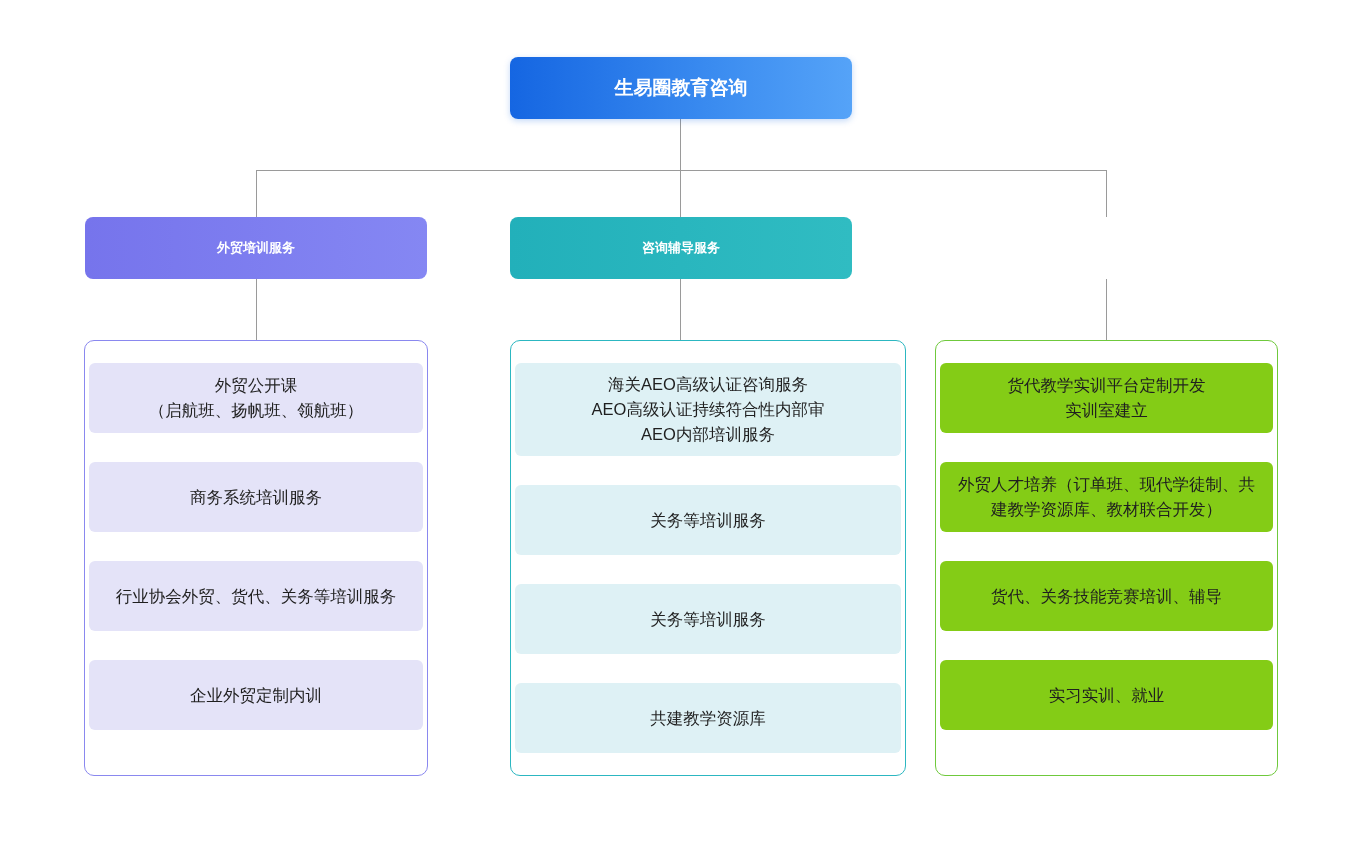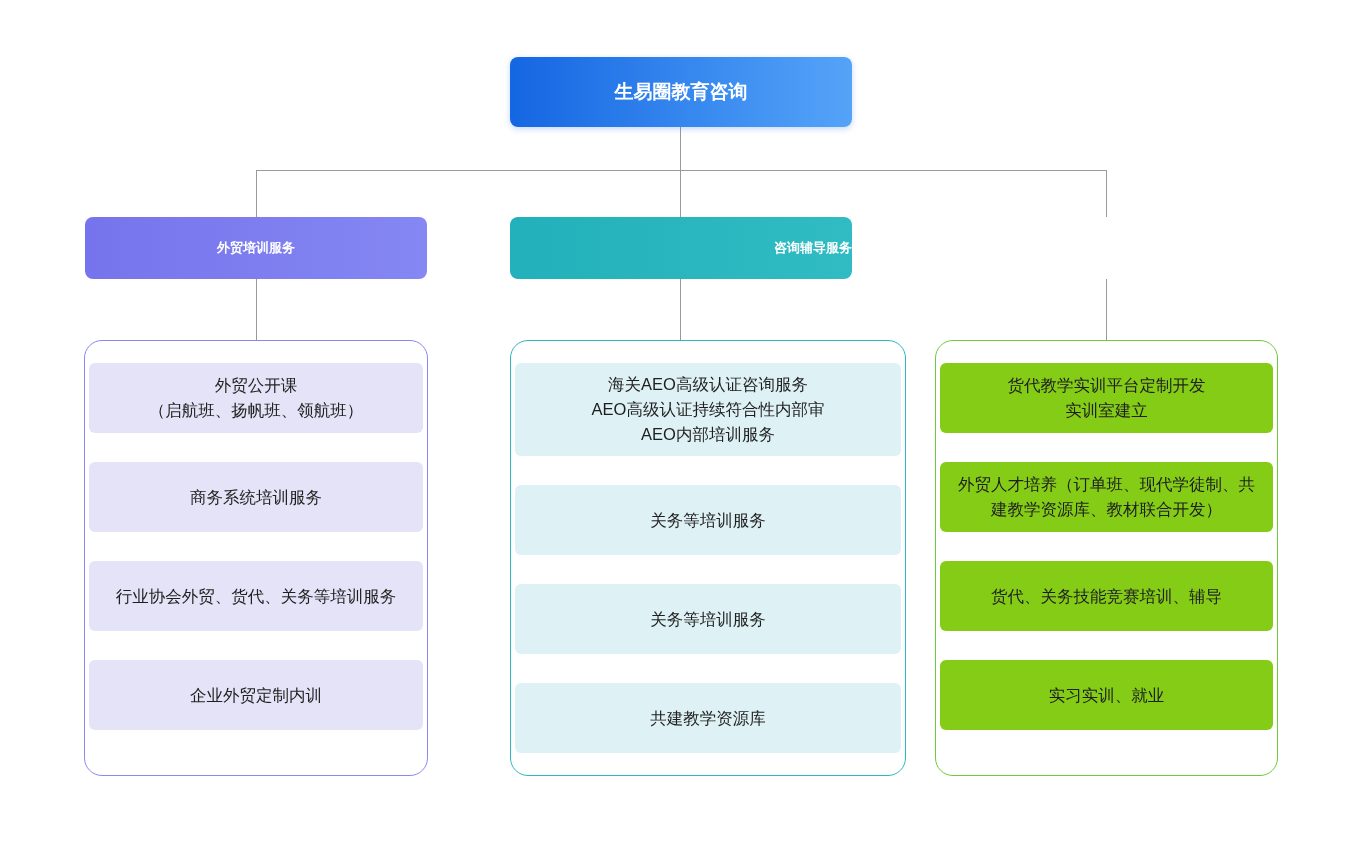--- a/index.html
+++ b/index.html
@@ -11,43 +11,43 @@
   }
   .canvas { position: absolute; left: 0; top: 0; width: 1360px; height: 844px; }
 
   
   .line { position: absolute; background: #9a9a9a; }
   .line.v { width: 1px; }
   .line.h { height: 1px; }
 
   
   .root-node {
-    position: absolute; left: 510px; top: 57px; width: 342px; height: 70px;
+    position: absolute; left: 510px; top: 57px; width: 342px; height: 62px;
     background: linear-gradient(90deg, #1566e2 0%, #3b8cf0 60%, #55a3f8 100%);
     border-radius: 8px;
     display: flex; align-items: center; justify-content: center;
     color: #ffffff; font-size: 19px; font-weight: bold;
     box-shadow: 0 2px 6px rgba(21,102,226,0.25);
   }
 
   
   .branch-header {
     position: absolute; top: 217px; height: 62px; width: 342px;
     border-radius: 8px;
     display: flex; align-items: center; justify-content: center;
     color: #ffffff; font-size: 13px; font-weight: bold;
   }
   .bh-0 { left: 85px;  background: linear-gradient(90deg, #7674ec, #8587f3); }
-  .bh-1 { left: 510px; background: linear-gradient(90deg, #22b0ba, #30bcc2); justify-content: flex-end; }
+  .bh-1 { left: 510px; background: linear-gradient(90deg, #22b0ba, #30bcc2); }
   .bh-2 { left: 936px; background: linear-gradient(90deg, #68c636, #79ce47); }
 
   
   .branch-panel {
     position: absolute; top: 340px; height: 436px;
-    background: #ffffff; border-radius: 18px;
+    background: #ffffff; border-radius: 10px;
     display: flex; flex-direction: column;
     padding: 22px 4px; gap: 29px;
   }
   .bc-0 { left: 84px;  width: 344px; border: 1.5px solid #8a88ef; }
   .bc-1 { left: 510px; width: 396px; border: 1.5px solid #2cb7c1; }
   .bc-2 { left: 935px; width: 343px; border: 1.5px solid #6fc93c; }
 
   
   .leaf {
     border-radius: 6px;

